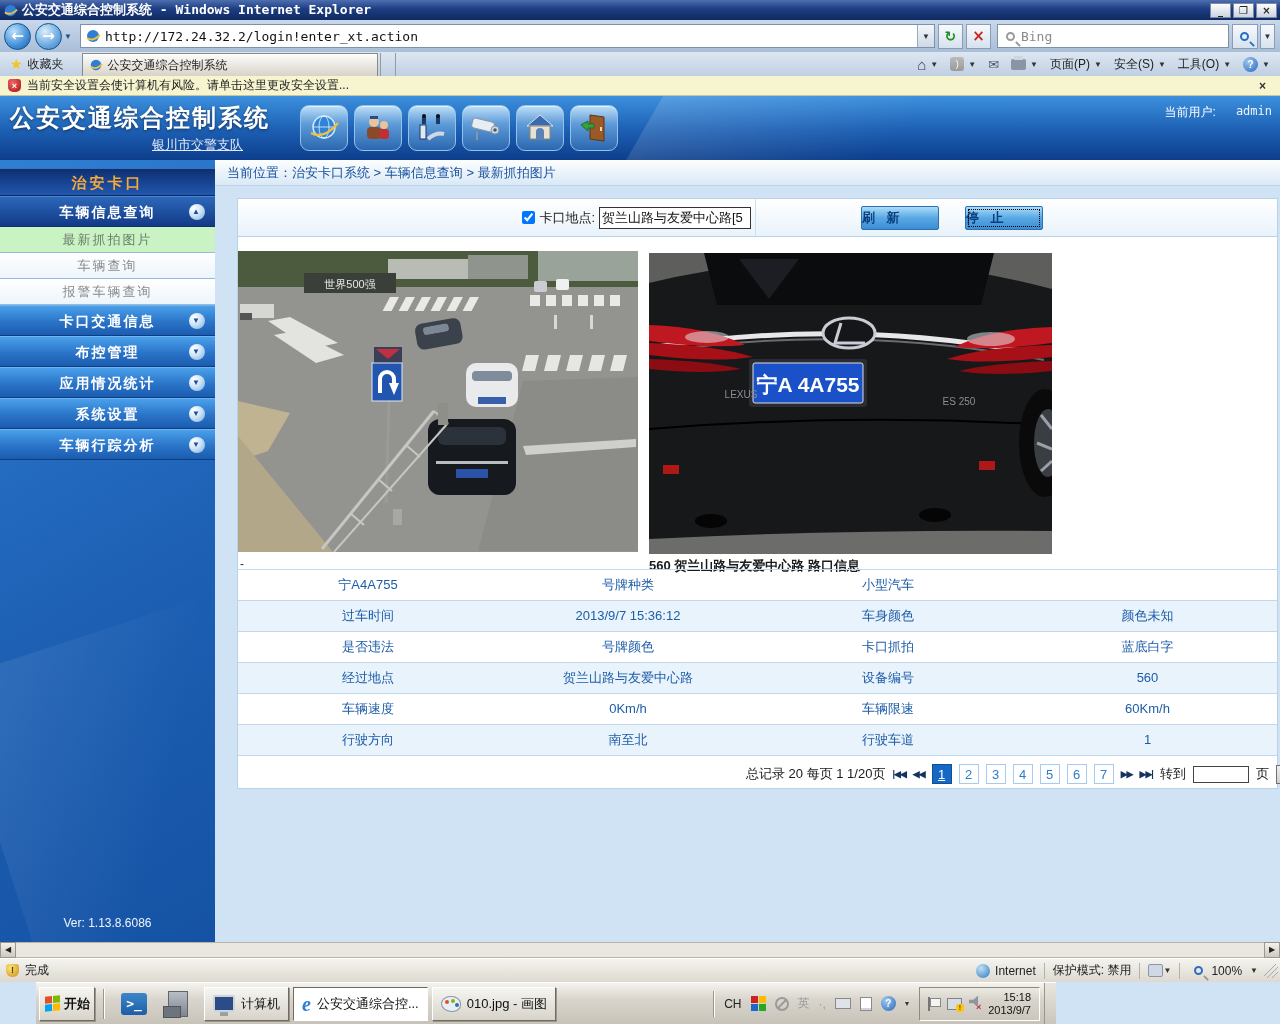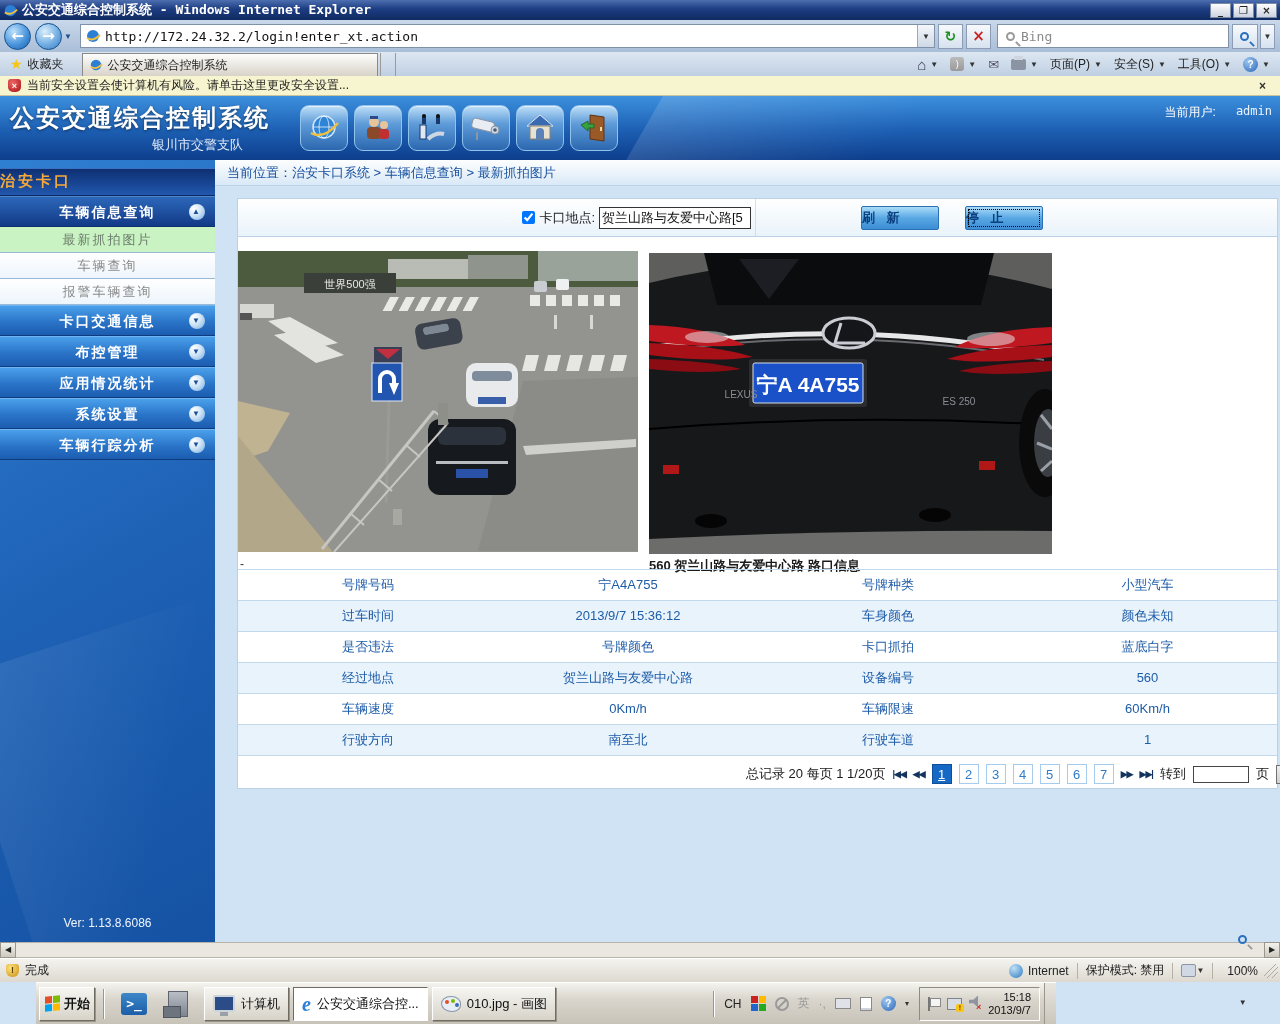--- a/index.html
+++ b/index.html
@@ -79,36 +79,36 @@
     color:#fff; font:bold 9px "Liberation Sans",sans-serif; display:flex; align-items:center; justify-content:center; }
   .warn-close { margin-left:auto; font-weight:bold; color:#333; padding-right:6px; }
 
   
   .apphdr { position:absolute; left:0; top:96px; width:1280px; height:64px;
     background:linear-gradient(180deg,#3c90de 0%,#1c5eb2 55%,#0d3e8c 100%); overflow:hidden; }
   .apphdr::before { content:""; position:absolute; left:640px; top:-20px; width:420px; height:120px;
     background:linear-gradient(115deg,rgba(255,255,255,.14),rgba(255,255,255,0) 60%); transform:skewX(-30deg); }
   .app-title { position:absolute; left:10px; top:6px; color:#fff; font-size:24px; font-weight:bold;
     letter-spacing:2px; text-shadow:0 1px 3px rgba(0,0,0,.5); }
-  .app-sub { position:absolute; left:152px; top:40px; color:#dfeafa; font-size:13px; }
+  .app-sub { position:absolute; left:152px; top:40px; color:#dfeafa; font-size:13px;text-decoration:underline; }
   .hdr-icons { position:absolute; left:300px; top:9px; display:flex; gap:6px; }
   .hico { width:48px; height:46px; border-radius:9px; border:1px solid #91c2ec;
     background:linear-gradient(180deg,#bedff8 0%,#5f9cd9 40%,#2b67af 100%);
     display:flex; align-items:center; justify-content:center; box-shadow:inset 0 1px 0 rgba(255,255,255,.6); }
   .cur-user { position:absolute; right:8px; top:8px; color:#fff; font-size:12px; display:flex; gap:20px; }
   .cur-user .uname { color:#eaf3fd; font-family:"DejaVu Sans Mono",monospace; }
 
   
   .sidebar { position:absolute; left:0; top:160px; width:215px; height:782px;
     background:linear-gradient(150deg,#2f7fd2 0%,#1d60b4 55%,#1552a4 100%); overflow:hidden; }
   .sidebar::after { content:""; position:absolute; left:6px; top:470px; width:260px; height:420px;
     background:linear-gradient(120deg,rgba(255,255,255,.10),rgba(255,255,255,0) 55%); transform:rotate(-18deg); }
   .side-hdr { margin-top:8px; height:28px; background:linear-gradient(#0d2f72,#2157ad);
     border-top:1px solid #3c70c0; border-bottom:1px solid #0a2a64;
-    color:#f5a93a; font-size:15px; font-weight:bold; text-align:left; line-height:27px; letter-spacing:3px;font-family:Liberation Mono, monospace; }
+    color:#f5a93a; font-size:15px; font-weight:bold; text-align:center; line-height:27px; letter-spacing:3px; }
   .side-group { position:relative; height:31px; background:linear-gradient(180deg,#2c67ba 0%,#123a86 100%);
     border-top:1px solid #4d86cc; border-bottom:1px solid #0b316e;
     color:#fff; font-size:14px; font-weight:bold; text-align:center; line-height:30px; letter-spacing:2px; }
   .circ { position:absolute; right:10px; top:50%; margin-top:-8px; width:16px; height:16px; border-radius:50%;
     background:radial-gradient(circle at 30% 28%,#ffffff,#cfe4f6 45%,#73abdf);
     color:#1a4e9a; font-size:8px; text-align:center; line-height:16px; }
   .side-sub { height:26px; border-bottom:1px solid #9ab8d8; font-size:13px; text-align:center; line-height:25px;
     letter-spacing:2px; background:linear-gradient(#ffffff,#edf5fc); color:#8a8a8a; }
   .side-sub.active { background:#c9f3c3; color:#6b7b6b; }
   .side-item { position:relative; height:31px;
@@ -165,21 +165,21 @@
 
   
   .statusbar { position:absolute; left:0; top:958px; width:1280px; height:24px;
     background:linear-gradient(#f4f3ee,#ddd9d0); border-top:1px solid #fff; display:flex; align-items:center;
     font-size:12px; color:#222; }
   .st-left { display:flex; align-items:center; gap:6px; padding-left:6px; flex:1; }
   .st-shield { width:13px; height:13px; border-radius:3px 3px 6px 6px; background:radial-gradient(circle at 35% 30%,#ffe27a,#c89018);
     color:#5a3c00; font:bold 9px "Liberation Sans",sans-serif; text-align:center; line-height:13px; }
   .st-sep { width:1px; height:16px; background:#b5b1a6; margin:0 8px; }
   .globe { width:14px; height:14px; border-radius:50%; background:radial-gradient(circle at 35% 30%,#bfe0f5,#2e7ac2); position:relative; }
-  .st-zoomgrp { display:flex; align-items:center; gap:20px; padding:0 6px;flex-direction:column; }
+  .st-zoomgrp { display:flex; align-items:center; gap:8px; padding:0 6px; }
   .grip { width:14px; height:14px; margin-right:2px;
     background:linear-gradient(135deg,transparent 40%,#aaa 40%,#aaa 46%,transparent 46%,transparent 58%,#aaa 58%,#aaa 64%,transparent 64%,transparent 76%,#aaa 76%,#aaa 82%,transparent 82%); }
   .caret-sm { font-size:8px; color:#333; }
   .st-homeico { width:15px; height:13px; background:#cfd8e4; border:1px solid #8a96a8; border-radius:2px; position:relative; }
 
   
   .taskbar { position:absolute; left:0; top:982px; width:1020px; height:42px;
     background:linear-gradient(180deg,#f4f3ee 0%,#d9d5cc 40%,#c7c3b9 100%); border-top:1px solid #fff;
     display:flex; align-items:center;margin-left:36px; }
   .tb-raised { background:linear-gradient(#f6f5f1,#d7d3c9); border:1px solid; border-color:#fff #6f6b61 #6f6b61 #fff;
@@ -548,21 +548,20 @@
           </g>
           <path d="M0 286 Q200 276 403 278 L403 301 L0 301 Z" fill="#6c6c6a"></path>
         </svg>
       </div>
 
       <div class="left-note">-</div>
       <div class="cap-caption">560 贺兰山路与友爱中心路 路口信息</div>
 
       <div class="dtable">
         <div class="drow">
-          <div>号牌号码</div>
           <div>宁A4A755</div>
           <div>号牌种类</div>
           <div>小型汽车</div>
         </div>
         <div class="drow">
           <div>过车时间</div>
           <div>2013/9/7 15:36:12</div>
           <div>车身颜色</div>
           <div>颜色未知</div>
         </div>

